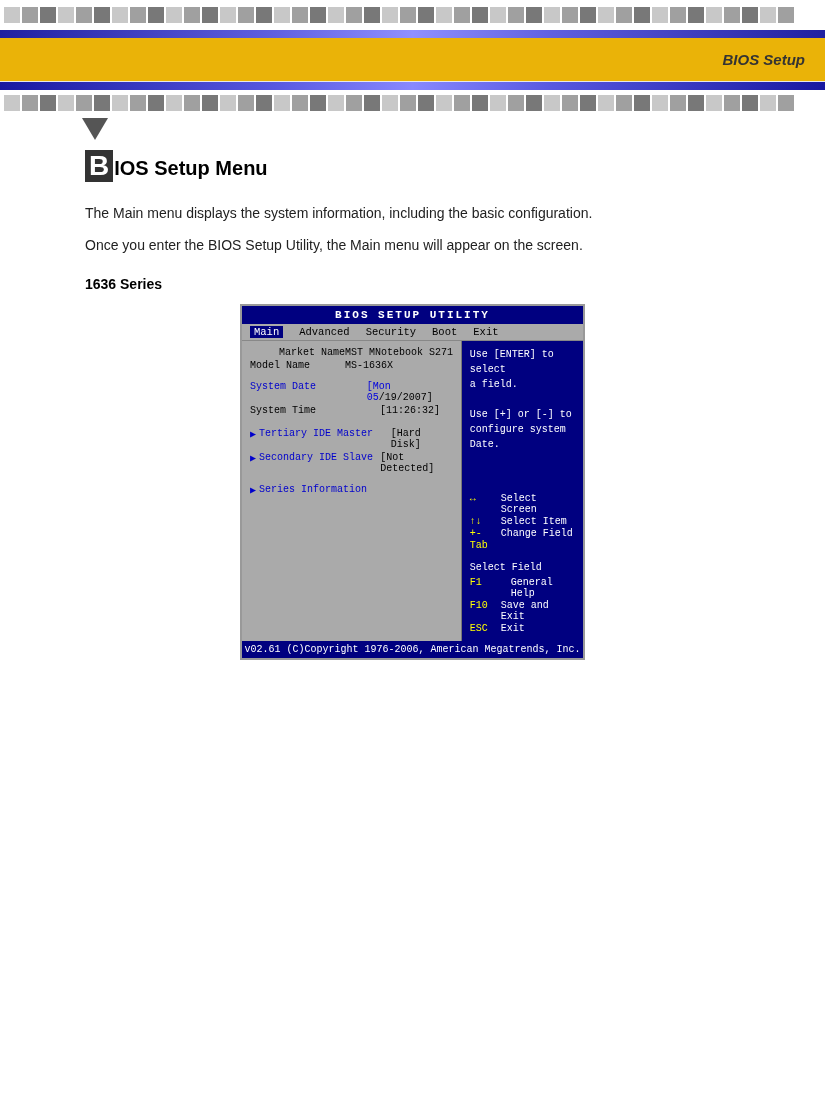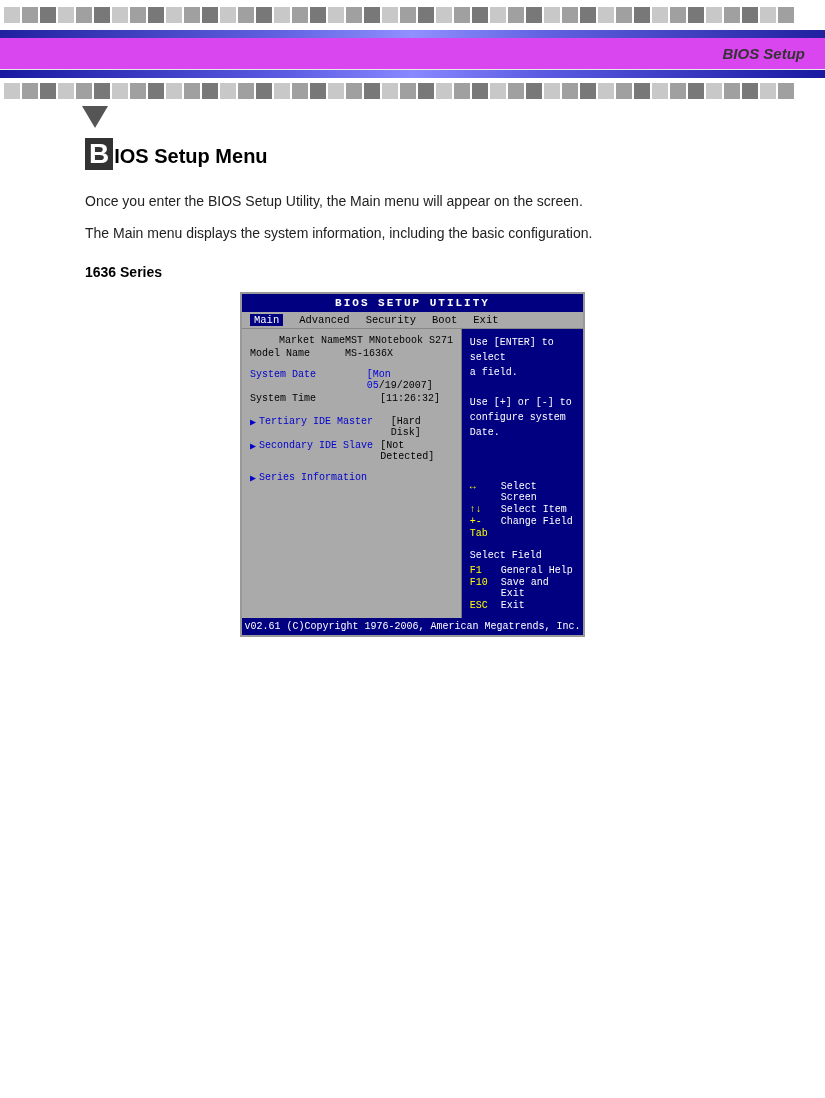--- a/index.html
+++ b/index.html
@@ -62,21 +62,21 @@
       <div style="width:16px;height:16px;background:#c8c8c8;flex-shrink:0;"></div>
       <div style="width:16px;height:16px;background:#a0a0a0;flex-shrink:0;"></div>
       <div style="width:16px;height:16px;background:#787878;flex-shrink:0;"></div>
       <div style="width:16px;height:16px;background:#c8c8c8;flex-shrink:0;"></div>
       <div style="width:16px;height:16px;background:#a0a0a0;flex-shrink:0;"></div>
     </div>
   </div>
 
   <div style="width:100%; height:8px; background:linear-gradient(to right, #2020a0, #4040c0, #6060e0, #9090ff, #6060e0, #4040c0, #2020a0);"></div>
 
-  <div style="width:100%; height:32px; display:flex; align-items:center; justify-content:flex-end; padding-right:20px; background:#d946ef; border-bottom:1px solid #e8e8e8;padding-left:36px;">
+  <div style="width:100%; height:44px; display:flex; align-items:center; justify-content:flex-end; padding-right:20px; background:#eab308; border-bottom:1px solid #e8e8e8;padding-left:36px;">
     <span style="font-size:15px; font-weight:bold; color:#333333; font-style:italic;">BIOS Setup</span>
   </div>
 
   <div style="width:100%; height:8px; background:linear-gradient(to right, #1818a0, #3838c0, #5858e0, #8888ff, #5858e0, #3838c0, #1818a0);"></div>
 
   <div style="width:100%; height:26px; display:flex; align-items:center; padding:3px 4px; gap:2px; background:#fff;">
     <div style="display:flex; gap:2px; overflow:hidden; flex-wrap:nowrap;">
       <div style="width:16px;height:16px;background:#c8c8c8;flex-shrink:0;"></div>
       <div style="width:16px;height:16px;background:#a0a0a0;flex-shrink:0;"></div>
       <div style="width:16px;height:16px;background:#787878;flex-shrink:0;"></div>
@@ -130,23 +130,23 @@
   <div style="width:0; height:0; border-left:13px solid transparent; border-right:13px solid transparent; border-top:22px solid #555555;"></div>
 </div>
 
 <div style="padding: 10px 85px 20px 85px;">
 
   <div style="font-size:28px; font-weight:bold; color:#000; margin-bottom:20px; display:flex; align-items:baseline;">
     <span style="display:inline-block; background:#333333; color:#ffffff; font-size:28px; font-weight:bold; padding:0 4px; margin-right:1px; font-family:Arial,sans-serif;">B</span>
     <span style="font-size:20px; font-weight:bold; color:#000000; font-family:Arial,sans-serif;">IOS Setup Menu</span>
   </div>
 
+  <p style="font-size:14px; color:#222; line-height:1.7; margin-bottom:8px; font-family:Arial,sans-serif; text-align:justify;">The  Main  menu  displays  the  system  information,  including  the  basic  configuration.</p>
+
   <p style="font-size:14px; color:#222; line-height:1.7; margin-bottom:8px; font-family:Arial,sans-serif;">Once you enter the BIOS Setup Utility, the Main menu will appear on the screen.</p>
-
-  <p style="font-size:14px; color:#222; line-height:1.7; margin-bottom:8px; font-family:Arial,sans-serif; text-align:justify;">The  Main  menu  displays  the  system  information,  including  the  basic  configuration.</p>
 
   <p style="font-size:14px; font-weight:bold; color:#000; margin: 18px 0 12px 0; font-family:Arial,sans-serif;">1636 Series</p>
 
   <div style="border:2px solid #999; background:#aaaaaa; width:345px; margin:0 auto; font-family:'Courier New',monospace; font-size:10.5px;">
 
     <div style="background:#000080; color:#ffffff; text-align:center; padding:3px 0; font-weight:bold; font-size:11px; letter-spacing:2px;">
       <span>BIOS SETUP UTILITY</span>
     </div>
 
     <div style="background:#aaaaaa; color:#000; display:flex; padding:2px 8px; gap:16px; font-size:10.5px; border-bottom:1px solid #888;">
@@ -227,21 +227,21 @@
             <span>Select Item</span>
           </div>
           <div style="display:flex; gap:3px; margin-bottom:1px;">
             <span style="color:#ffff00; min-width:28px;">+-</span>
             <span>Change Field</span>
           </div>
           <div style="display:flex; gap:11px; margin-bottom:4px;flex-direction:column;">
             <span style="color:#ffff00; min-width:28px;">Tab</span>
             <span>Select Field</span>
           </div>
-          <div style="display:flex; gap:3px; margin-bottom:1px;">
+          <div style="display:flex; gap:13px; margin-bottom:1px;">
             <span style="color:#ffff00; min-width:28px;">F1</span>
             <span>General Help</span>
           </div>
           <div style="display:flex; gap:3px; margin-bottom:1px;">
             <span style="color:#ffff00; min-width:28px;">F10</span>
             <span>Save and Exit</span>
           </div>
           <div style="display:flex; gap:3px; margin-bottom:1px;">
             <span style="color:#ffff00; min-width:28px;">ESC</span>
             <span>Exit</span>

